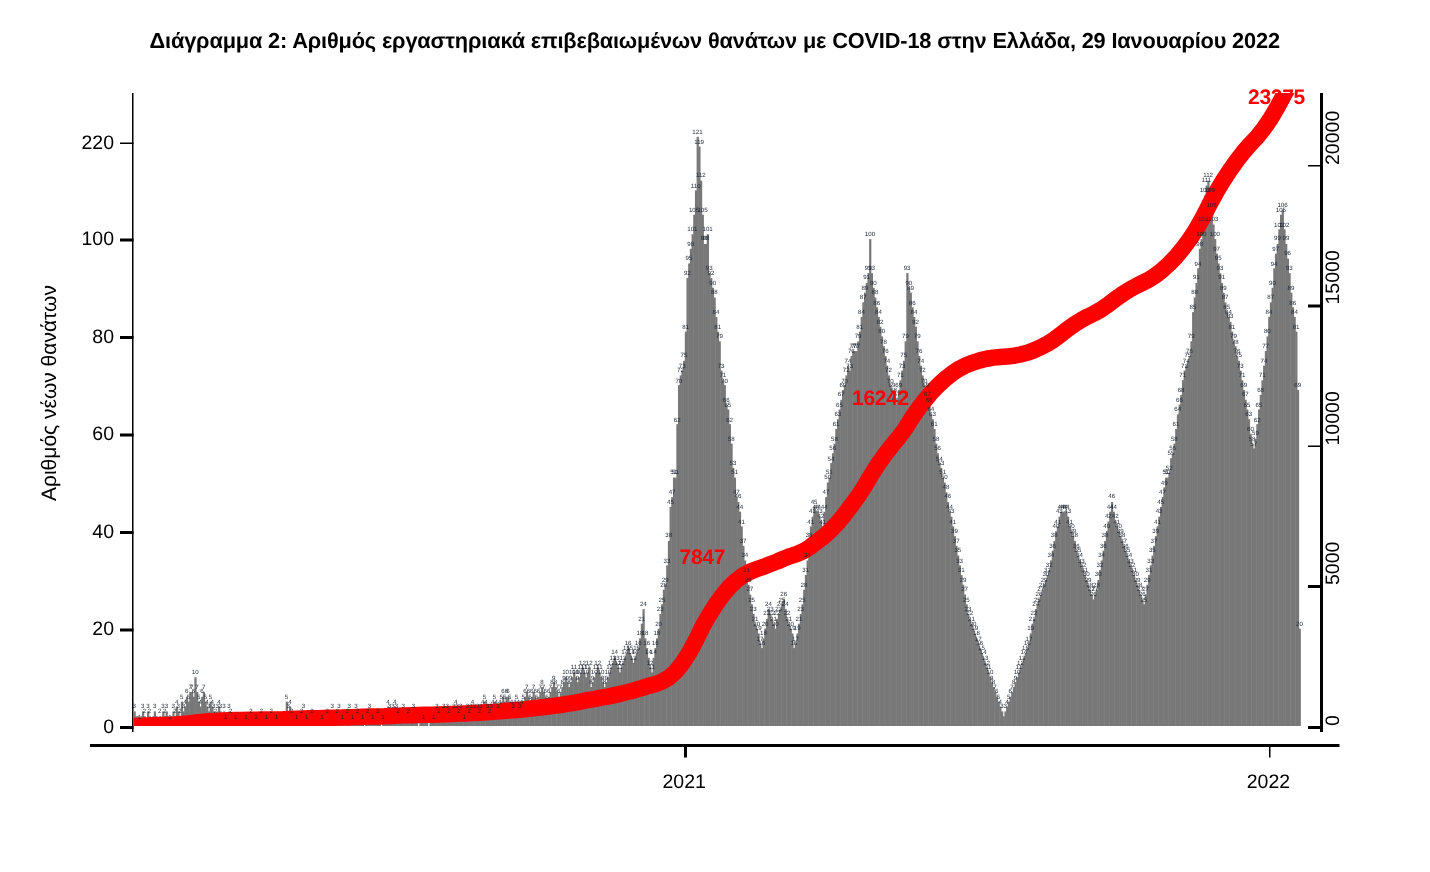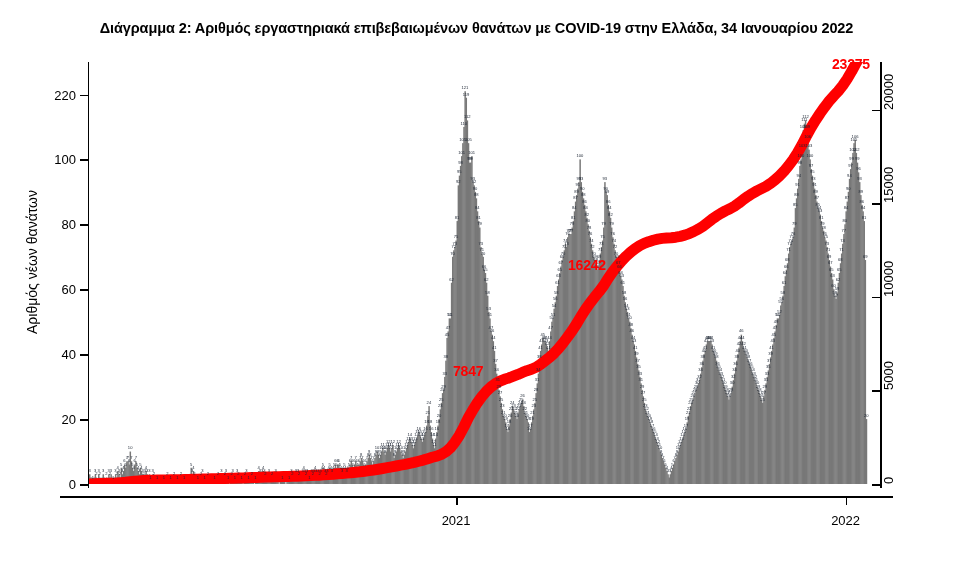--- a/index.html
+++ b/index.html
@@ -179,21 +179,21 @@
     transform: translateX(-50%);
     line-height: 1;
     font-family: "Liberation Sans", sans-serif;
   }
 </style>
 </head>
 <body>
 
 <div id="figure">
 
-  <div id="chart-title">Διάγραμμα 2: Αριθμός εργαστηριακά επιβεβαιωμένων θανάτων με COVID-19 στην Ελλάδα, 34 Ιανουαρίου 2022</div>
+  <div id="chart-title">Διάγραμμα 2: Αριθμός εργαστηριακά επιβεβαιωμένων θανάτων με COVID-18 στην Ελλάδα, 29 Ιανουαρίου 2022</div>
 
   <div id="axis-left">
     <div class="spine"></div>
     <div id="ytick-left-container">
         <div class="ytick-left" style="top:426.0px;"></div>
         <div class="ytick-left-label" style="top:426.0px;">0</div>
         <div class="ytick-left" style="top:361.1px;"></div>
         <div class="ytick-left-label" style="top:361.1px;">20</div>
         <div class="ytick-left" style="top:296.2px;"></div>
         <div class="ytick-left-label" style="top:296.2px;">40</div>

